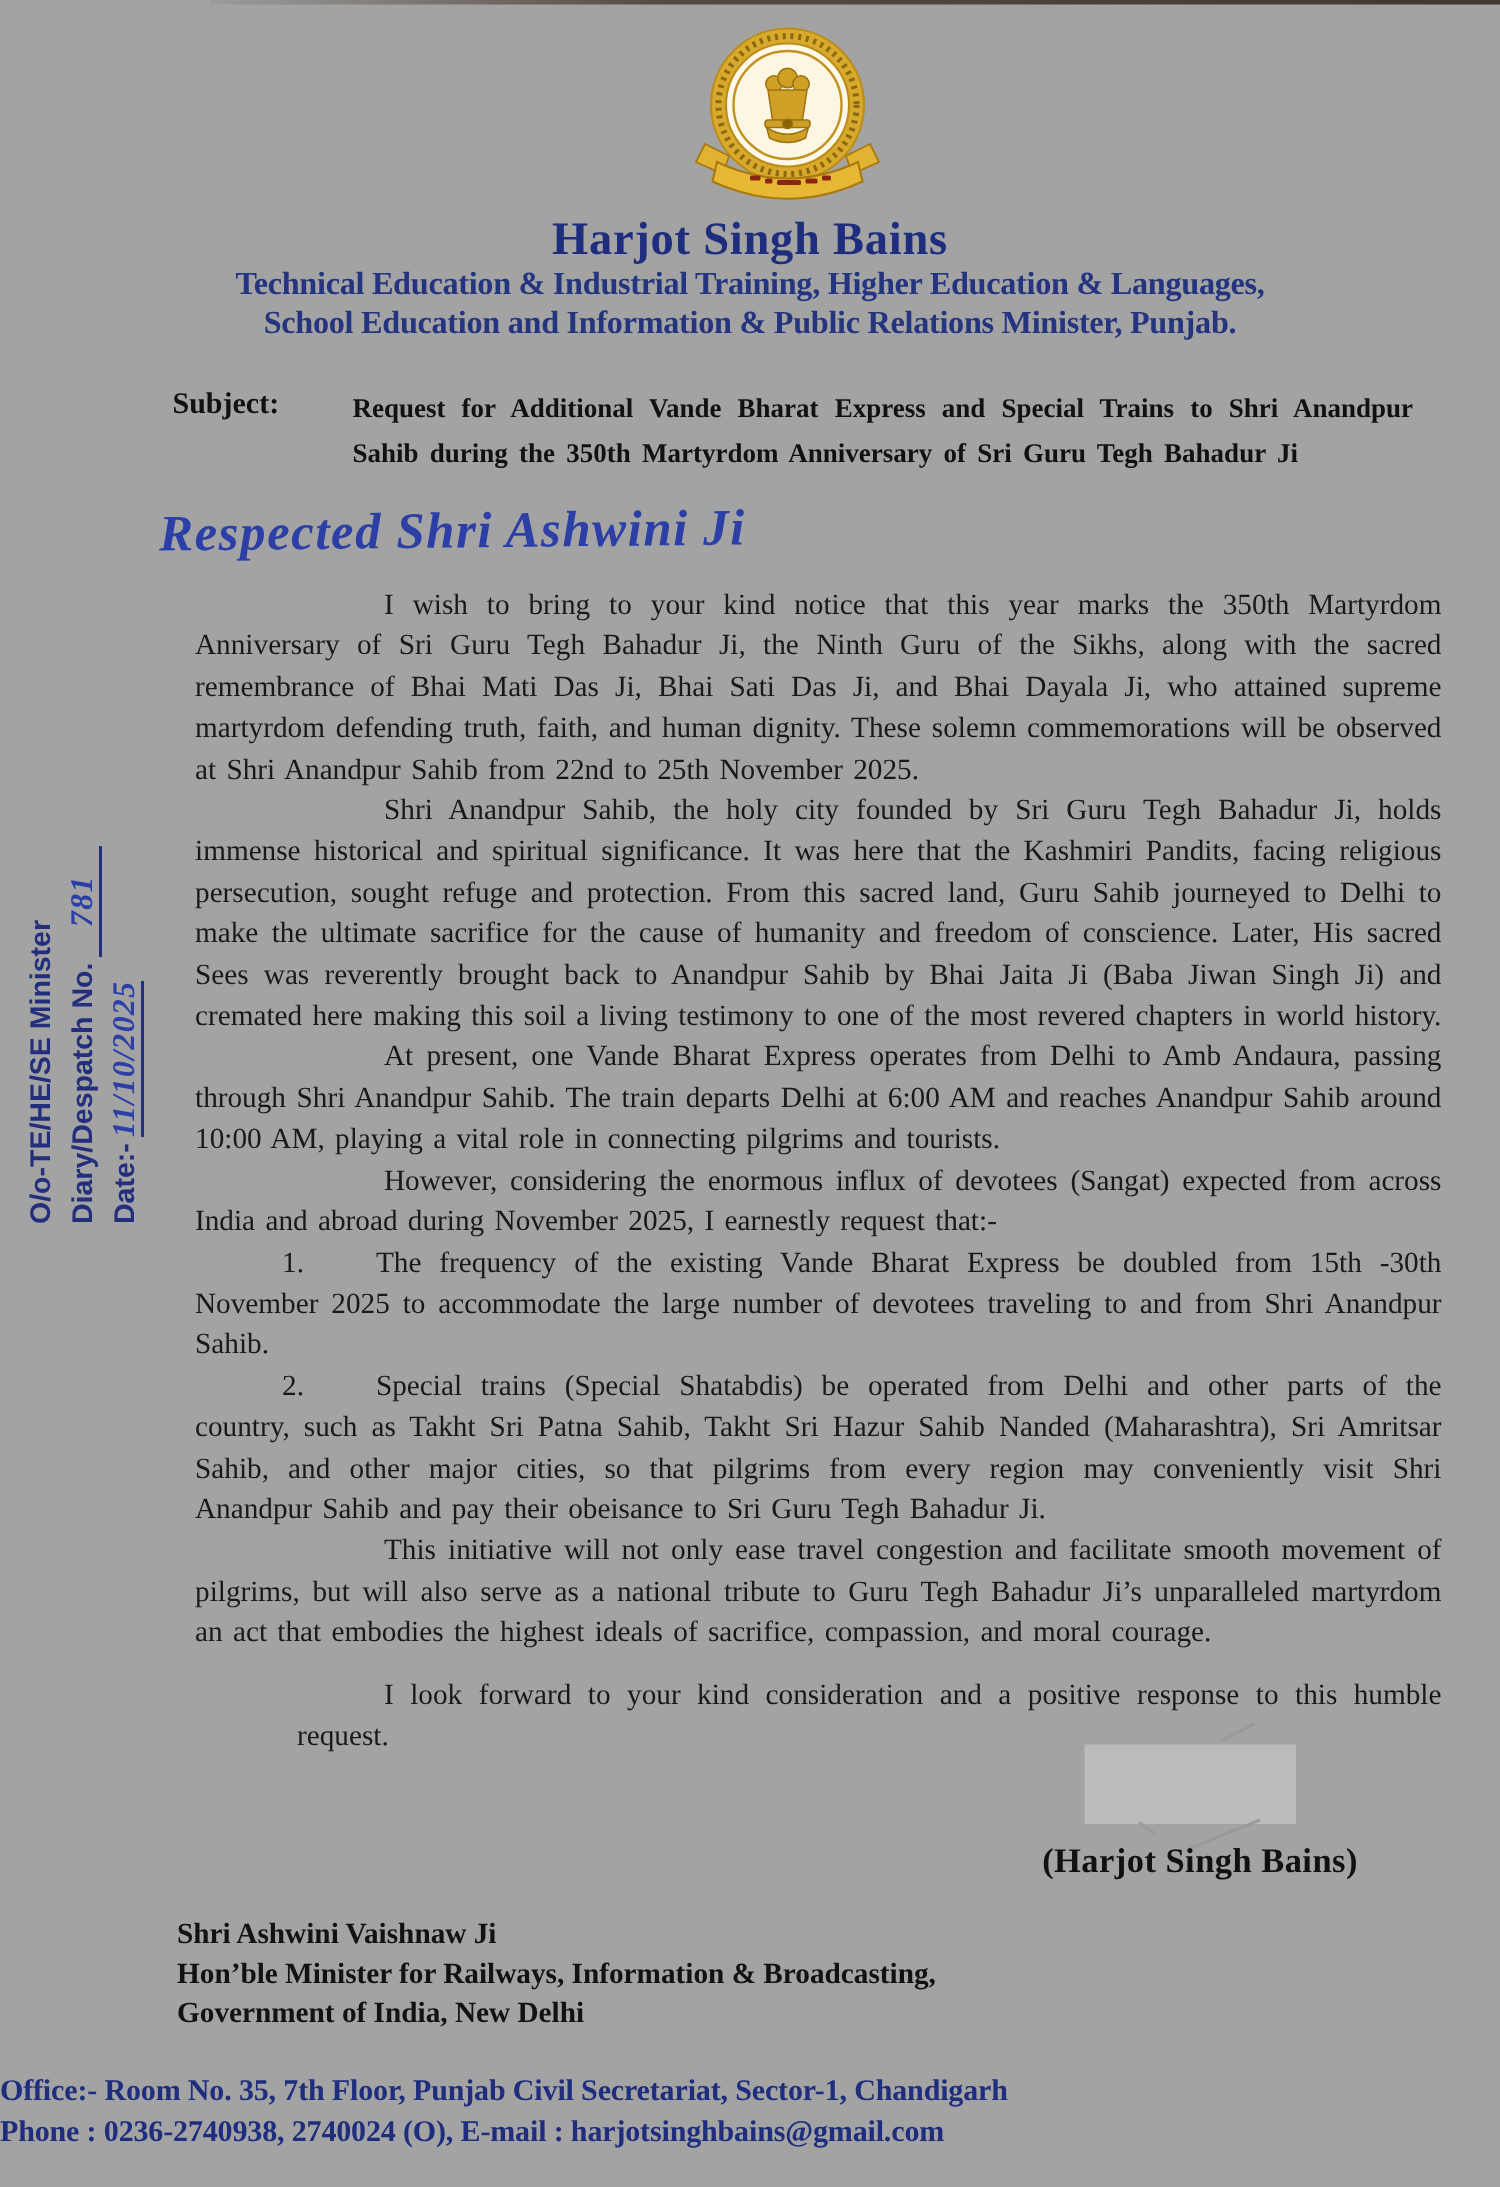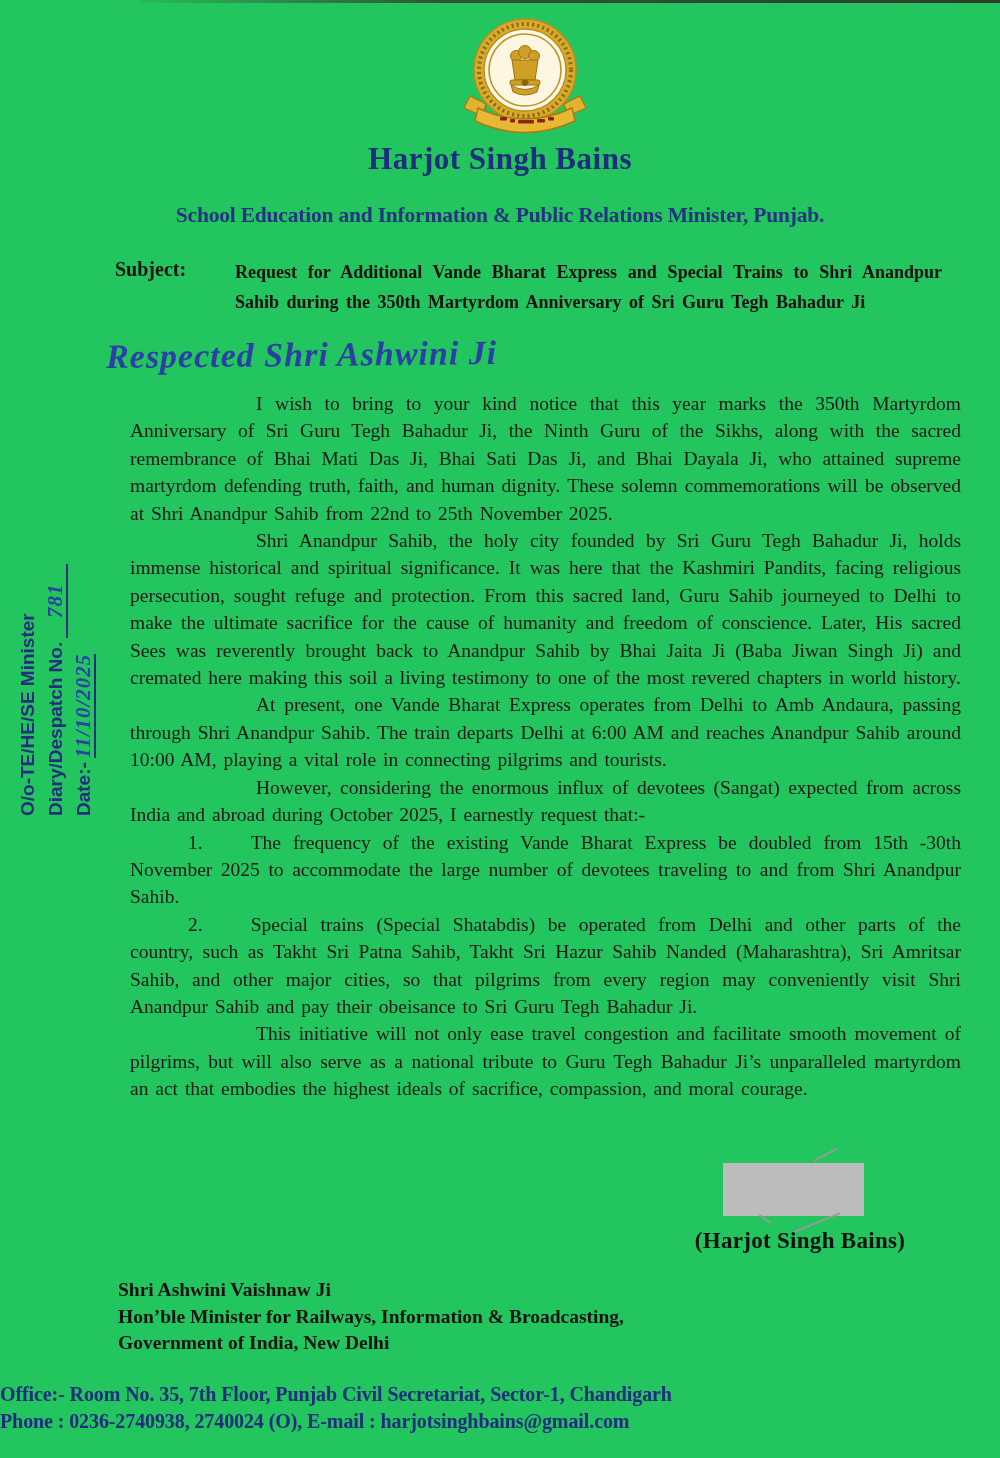--- a/index.html
+++ b/index.html
@@ -1,20 +1,20 @@
 <!DOCTYPE html>
 <html><head>
 <meta charset="utf-8">
 <style>
   html,body{margin:0;padding:0;background:#e8e8e8;}
   .page{
     position:relative;
     width:1000px;height:1458px;
     margin:0 auto;
-    background:#22c55e;
+    background:#a3a3a3;
     overflow:hidden;
     font-family:"Liberation Serif", serif;
     color:#1c1c1c;
   }
   .scan-edge{
     position:absolute;top:0;left:140px;right:0;height:3px;
     background:linear-gradient(to right, rgba(90,75,60,0.08), rgba(55,45,38,0.75) 35%, rgba(45,38,32,0.85));
   }
   
   .emblem{position:absolute;left:452px;top:18px;width:146px;height:118px;}
@@ -136,35 +136,37 @@
         <rect x="48" y="99" width="7" height="3.4" rx="1"></rect>
         <rect x="58" y="101" width="5" height="3.4" rx="1"></rect>
         <rect x="66" y="102" width="16" height="3.4" rx="1"></rect>
         <rect x="85" y="101" width="8" height="3.4" rx="1"></rect>
         <rect x="96" y="99" width="6" height="3.4" rx="1"></rect>
       </g>
     </svg>
   </div>
 
   <div class="lh-name">Harjot Singh Bains</div>
+  <div class="lh-sub l1">Technical Education &amp; Industrial Training, Higher Education &amp; Languages,</div>
   <div class="lh-sub l2">School  Education and Information &amp; Public Relations Minister, Punjab.</div>
 
   <div class="subject-label">Subject:</div>
   <div class="subject-text">Request for Additional Vande Bharat Express and Special Trains to Shri Anandpur Sahib during the 350th Martyrdom Anniversary of Sri Guru Tegh Bahadur Ji</div>
 
   <div class="salutation">Respected Shri Ashwini Ji</div>
 
   <div class="body-text">
     <p>I wish to bring to your kind notice that this year marks the 350th Martyrdom Anniversary of Sri Guru Tegh Bahadur Ji, the Ninth Guru of the Sikhs, along with the sacred remembrance of Bhai Mati Das Ji, Bhai Sati Das Ji, and Bhai Dayala Ji, who attained supreme martyrdom defending truth, faith, and human dignity. These solemn commemorations will be observed at Shri Anandpur Sahib from 22nd to 25th November 2025.</p>
     <p>Shri Anandpur Sahib, the holy city founded by Sri Guru Tegh Bahadur Ji, holds immense historical and spiritual significance. It was here that the Kashmiri Pandits, facing religious persecution, sought refuge and protection. From this sacred land, Guru Sahib journeyed to Delhi to make the ultimate sacrifice for the cause of humanity and freedom of conscience. Later, His sacred Sees was reverently brought back to Anandpur Sahib by Bhai Jaita Ji (Baba Jiwan Singh Ji) and cremated here  making this soil a living testimony to one of the most revered chapters in world history.</p>
     <p>At present, one Vande Bharat Express operates from Delhi to Amb Andaura, passing through Shri Anandpur Sahib. The train departs Delhi at 6:00 AM and reaches Anandpur Sahib around 10:00 AM, playing a vital role in connecting pilgrims and tourists.</p>
-    <p>However, considering the enormous influx of devotees (Sangat) expected from across India and abroad during October 2025, I earnestly request that:-</p>
+    <p>However, considering the enormous influx of devotees (Sangat) expected from across India and abroad during November 2025, I earnestly request that:-</p>
     <p class="item"><span class="num">1.</span><span>The frequency of the existing Vande Bharat Express be doubled from 15th -30th November 2025 to accommodate the large number of devotees traveling to and from Shri Anandpur Sahib.</span></p>
     <p class="item"><span class="num">2.</span><span>Special trains (Special Shatabdis) be operated from Delhi and other parts of the country, such as Takht Sri Patna Sahib, Takht Sri Hazur Sahib Nanded (Maharashtra), Sri Amritsar Sahib, and other major cities, so that pilgrims from every region may conveniently visit Shri Anandpur Sahib and pay their obeisance to Sri Guru Tegh Bahadur Ji.</span></p>
     <p>This initiative will not only ease travel congestion and facilitate smooth movement of pilgrims, but will also serve as a national tribute to Guru Tegh Bahadur Ji’s unparalleled martyrdom an act that embodies the highest ideals of sacrifice, compassion, and moral courage.</p>
+    <p class="closing">I look forward to your kind consideration and a positive response to this humble request.</p>
   </div>
 
   <div class="stamp">
     <div>O/o-TE/HE/SE Minister</div>
     <div><span>Diary/Despatch No.</span><span class="uline"><span class="hand">781</span></span></div>
     <div><span>Date:-</span><span class="uline"><span class="hand">11/10/2025</span></span></div>
   </div>
 
   <div class="sig-box"></div>
   <div class="pen-stroke s1"></div>

